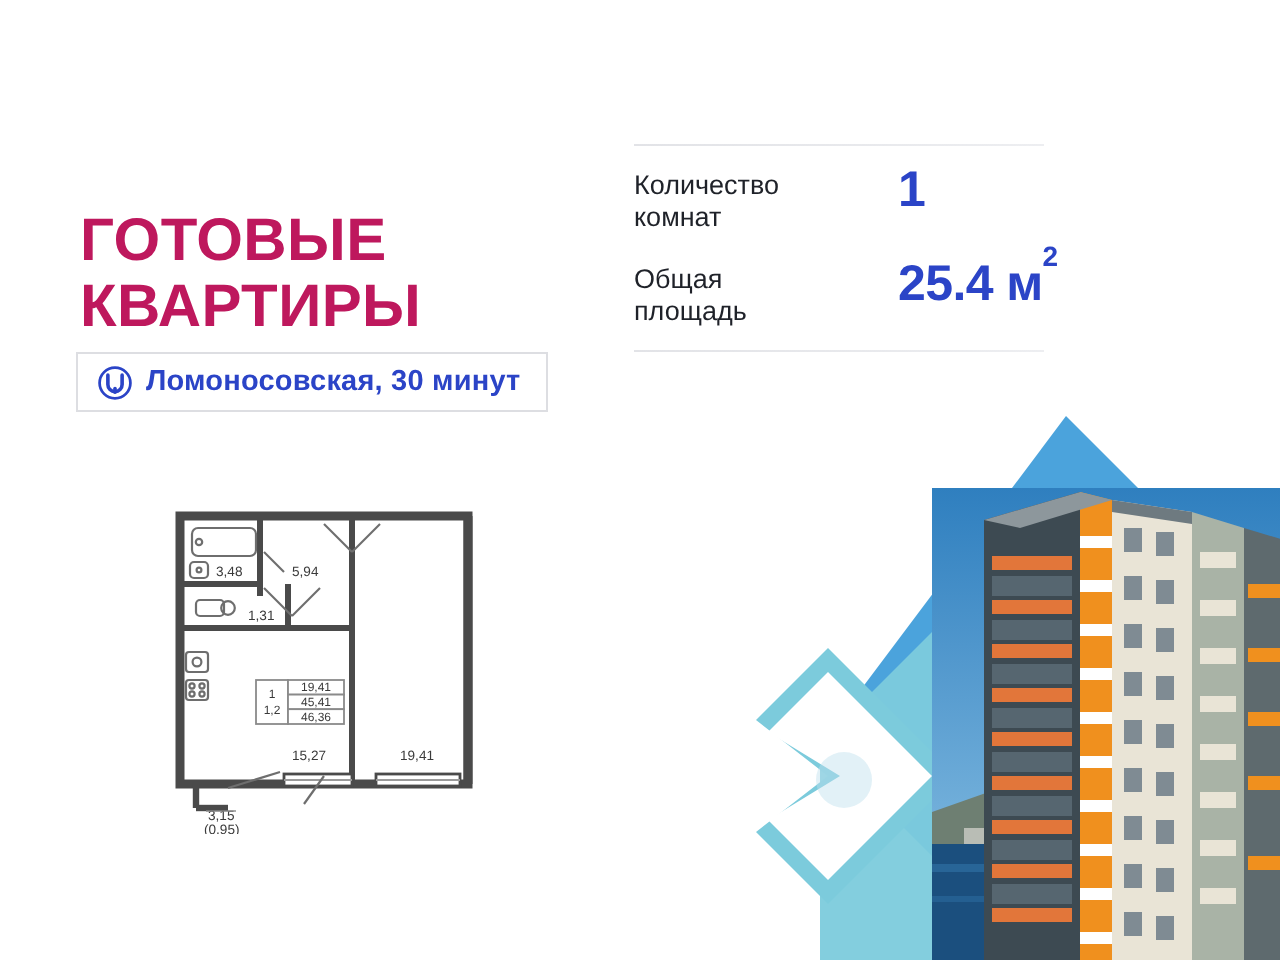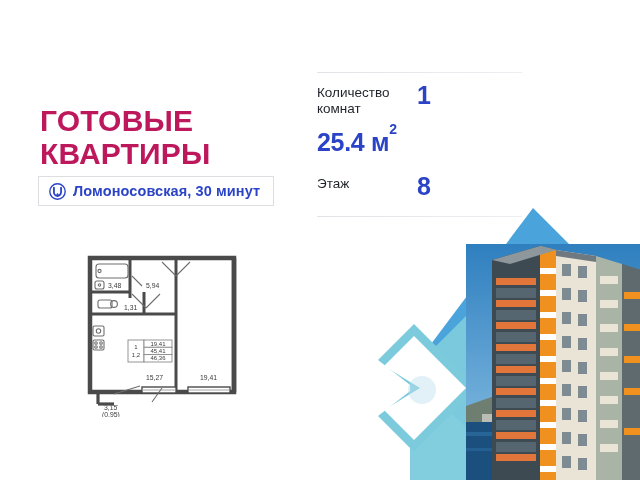--- a/index.html
+++ b/index.html
@@ -55,20 +55,21 @@
   }
   .spec-divider{
     height:1px;width:100%;
     background:linear-gradient(to right,#E2E3E7,#EDEEF1);
   }
   .spec-rows{padding:9px 0 6px 0;}
   .spec-row{
     display:flex;align-items:flex-start;
     margin-bottom:12px;
     min-height:32px;
+    gap:32px;
   }
   .spec-row:last-child{margin-bottom:5px;}
   .spec-name{
     width:100px;flex:0 0 100px;
     color:#1F2229;
     font-size:13.5px;
     line-height:16px;
     white-space:pre-line;
     padding-top:3px;
   }
@@ -120,27 +121,25 @@
     <div class="spec-divider"></div>
     <div class="spec-rows">
 
       <div class="spec-row">
         <div class="spec-name">Количество
 комнат</div>
         <div class="spec-value">1</div>
       </div>
 
       <div class="spec-row">
+        <div class="spec-name">Общая
+площадь</div>
         <div class="spec-value"><span>25.4 м</span><sup>2</sup></div>
       </div>
 
-      <div class="spec-row">
-        <div class="spec-name">Этаж</div>
-        <div class="spec-value">8</div>
-      </div>
 
     </div>
     <div class="spec-divider"></div>
   </div>
 
   <div class="decor">
     <svg viewBox="0 0 270 280" width="270" height="280">
       <defs>
         <clipPath id="diamondClip">
           <path d="M160 10 L270 120 L270 280 L60 280 L8 228 L8 160 Z"></path>

